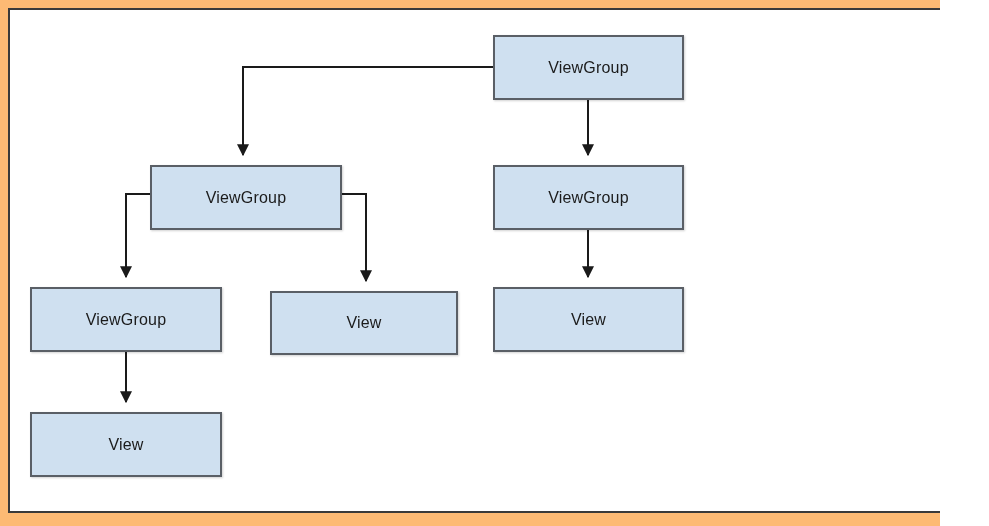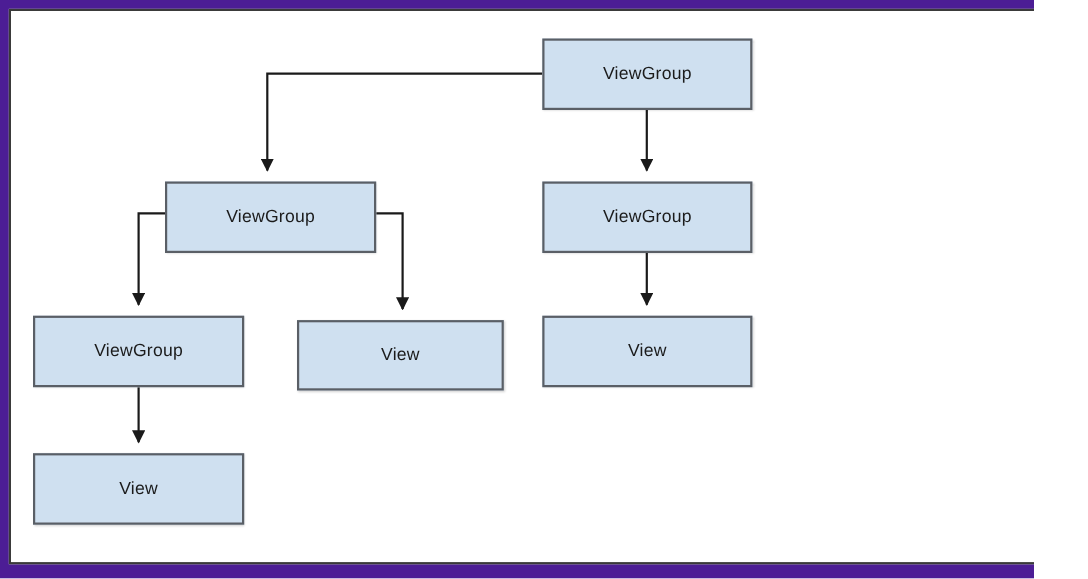--- a/index.html
+++ b/index.html
@@ -8,21 +8,21 @@
     padding: 0;
     background: #ffffff;
   }
   body {
     font-family: "Liberation Sans", sans-serif;
   }
   #canvas {
     position: relative;
     width: 940px;
     height: 526px;
-    background: #4c1d95;
+    background: #fdba74;
     overflow: hidden;
   }
   #frame {
     position: absolute;
     left: 8px;
     top: 8px;
     width: 969px;
     height: 505px;
     border: 2px solid #3a3a3a;
     box-sizing: border-box;

